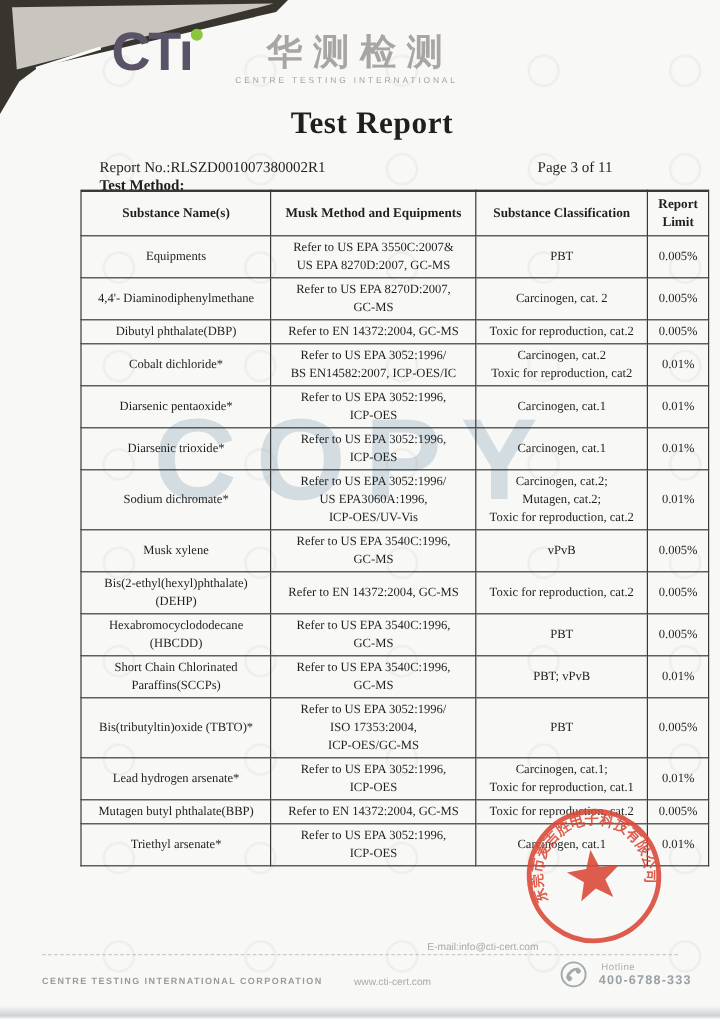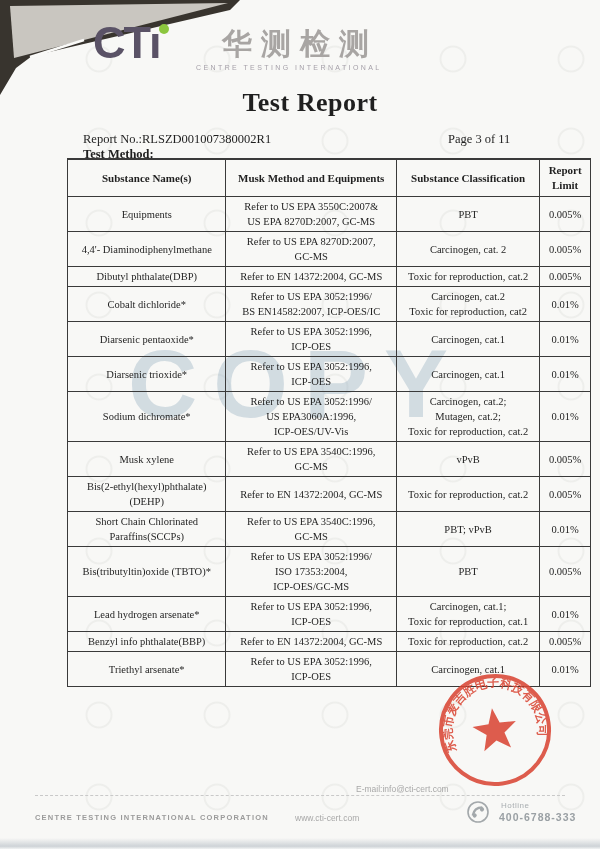--- a/index.html
+++ b/index.html
@@ -224,20 +224,34 @@
           <td>
             <div class="cell-line">Refer to EN 14372:2004, GC-MS</div>
           </td>
           <td>
             <div class="cell-line">Toxic for reproduction, cat.2</div>
           </td>
           <td>0.005%</td>
         </tr>
         <tr>
           <td>
+            <div class="cell-line">Hexabromocyclododecane</div>
+            <div class="cell-line">(HBCDD)</div>
+          </td>
+          <td>
+            <div class="cell-line">Refer to US EPA 3540C:1996,</div>
+            <div class="cell-line">GC-MS</div>
+          </td>
+          <td>
+            <div class="cell-line">PBT</div>
+          </td>
+          <td>0.005%</td>
+        </tr>
+        <tr>
+          <td>
             <div class="cell-line">Short Chain Chlorinated</div>
             <div class="cell-line">Paraffins(SCCPs)</div>
           </td>
           <td>
             <div class="cell-line">Refer to US EPA 3540C:1996,</div>
             <div class="cell-line">GC-MS</div>
           </td>
           <td>
             <div class="cell-line">PBT; vPvB</div>
           </td>
@@ -266,21 +280,21 @@
             <div class="cell-line">ICP-OES</div>
           </td>
           <td>
             <div class="cell-line">Carcinogen, cat.1;</div>
             <div class="cell-line">Toxic for reproduction, cat.1</div>
           </td>
           <td>0.01%</td>
         </tr>
         <tr>
           <td>
-            <div class="cell-line">Benzyl info phthalate(BBP)</div>
+            <div class="cell-line">Mutagen butyl phthalate(BBP)</div>
           </td>
           <td>
             <div class="cell-line">Refer to EN 14372:2004, GC-MS</div>
           </td>
           <td>
             <div class="cell-line">Toxic for reproduction, cat.2</div>
           </td>
           <td>0.005%</td>
         </tr>
         <tr>

